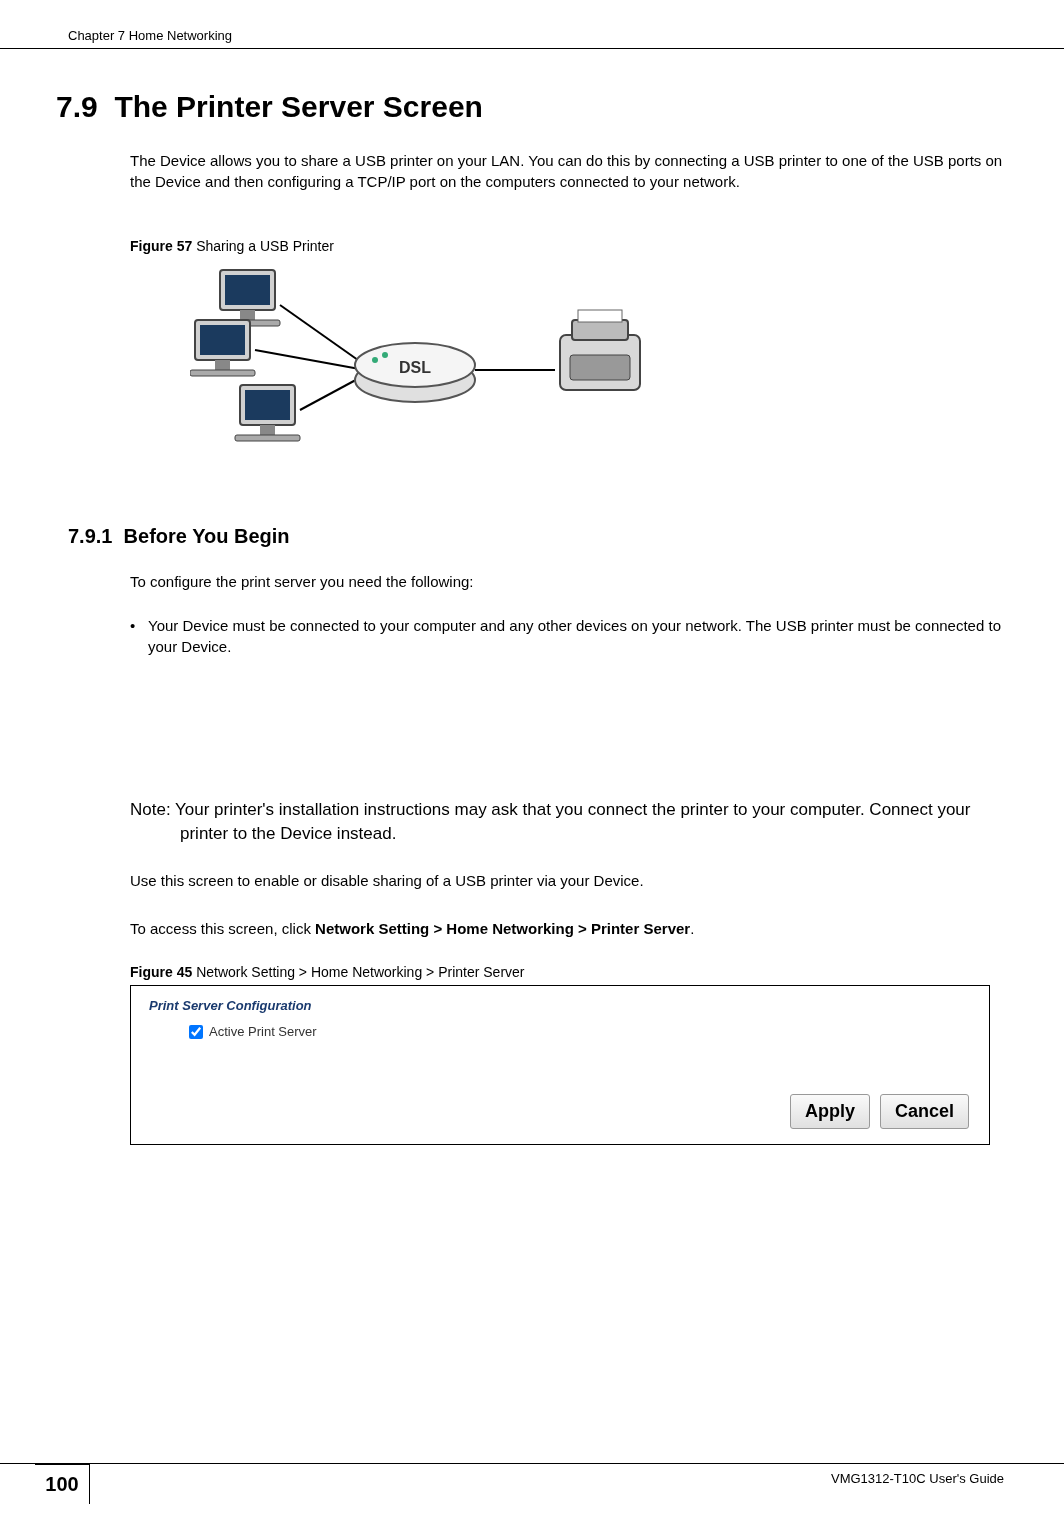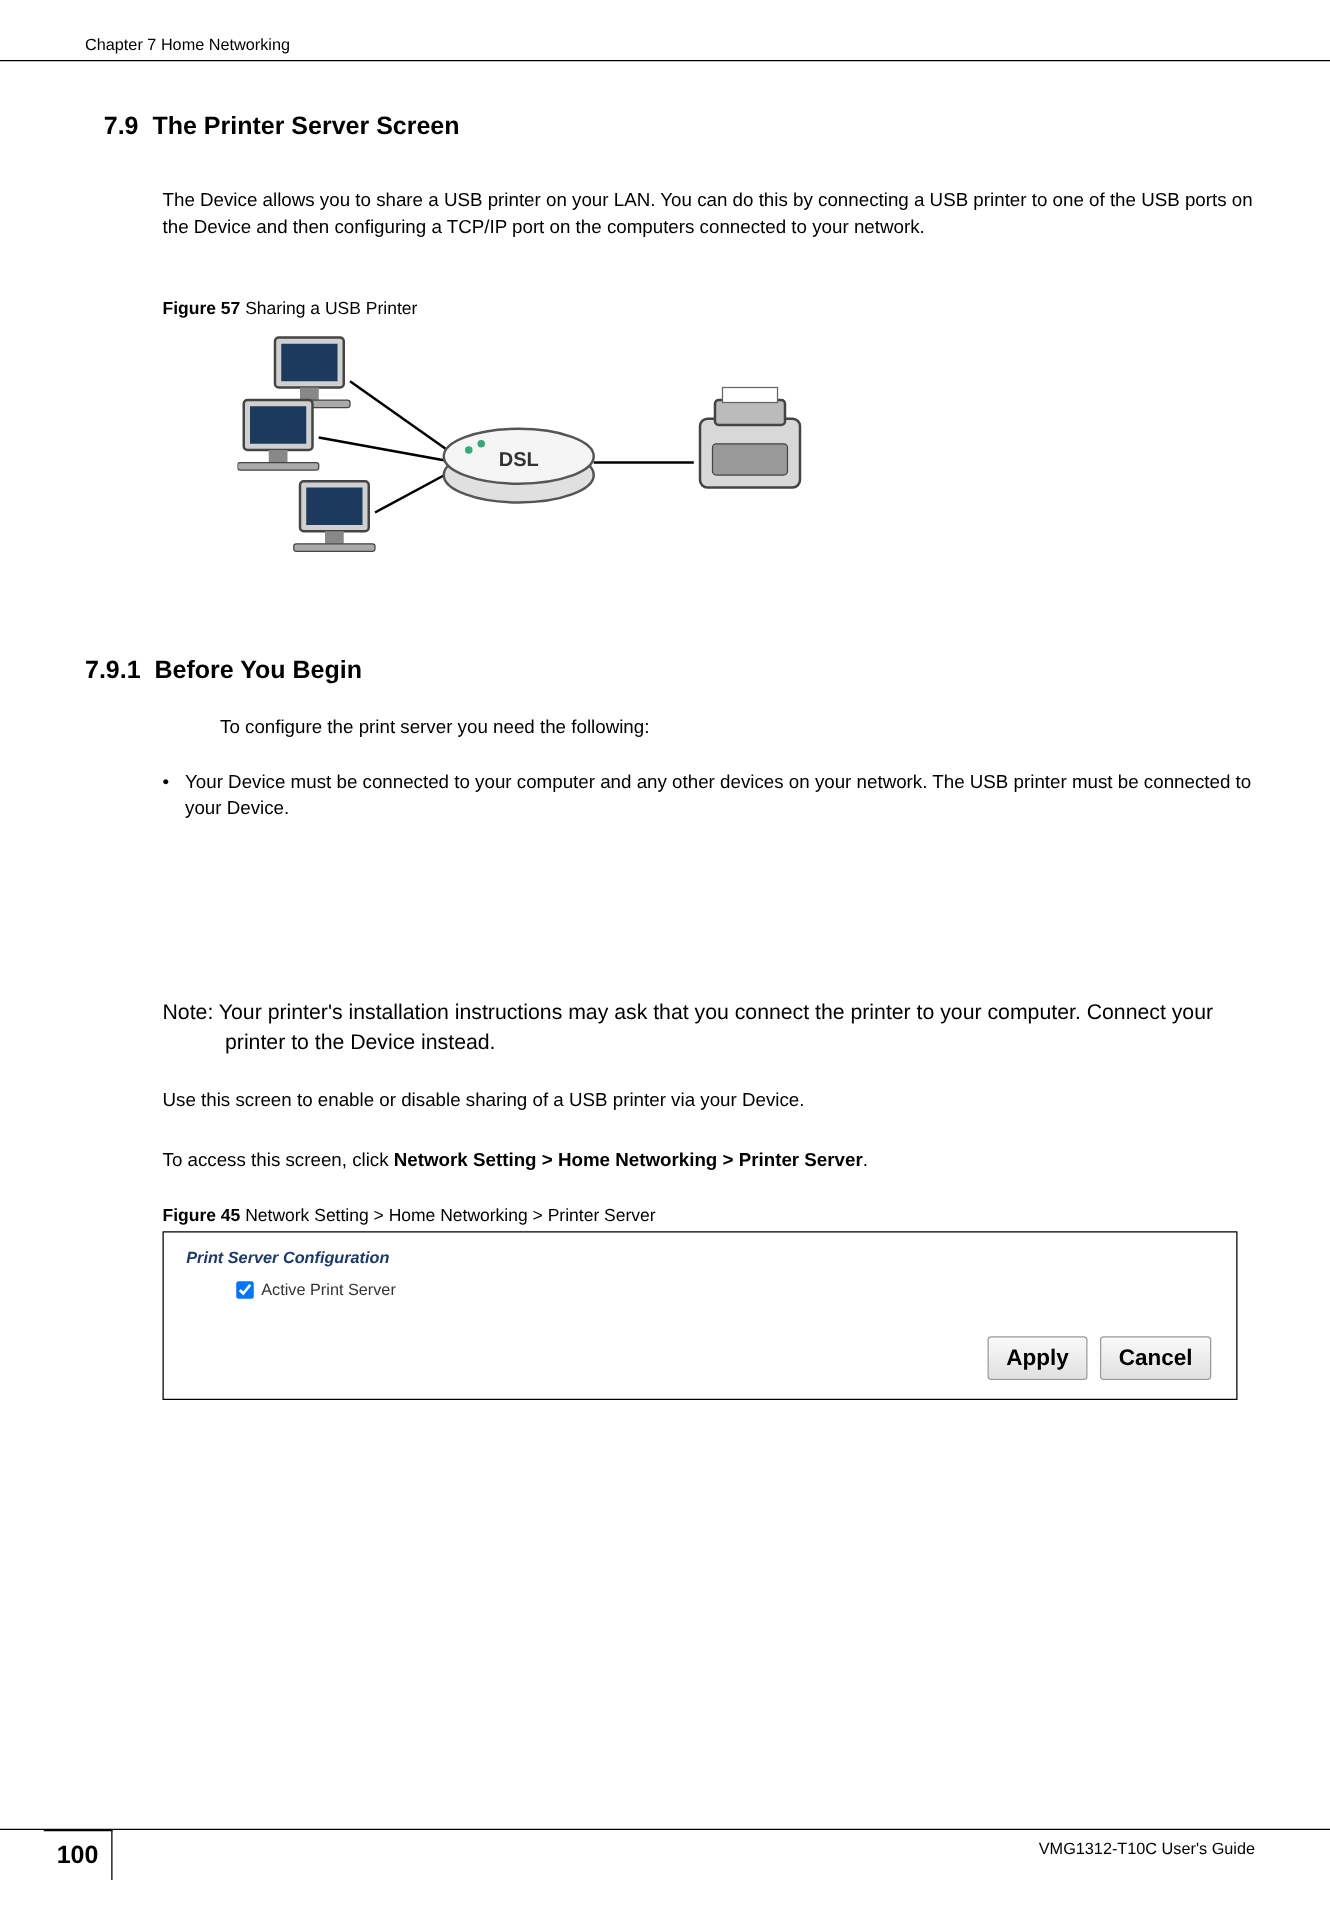--- a/index.html
+++ b/index.html
@@ -21,25 +21,25 @@
       position: absolute;
       top: 48px;
     }
     .chapter-label {
       font-size: 13px;
       position: absolute;
       top: 28px;
       left: 68px;
     }
     .section-heading {
-      font-size: 20px;
+      font-size: 30px;
       font-weight: bold;
       position: absolute;
       top: 90px;
-      left: 83px;
+      left: 56px;
     }
     .intro-para {
       font-size: 15px;
       position: absolute;
       top: 150px;
       left: 130px;
       right: 60px;
       line-height: 1.4;
     }
     .figure-label-1 {
@@ -63,21 +63,20 @@
       font-weight: bold;
       position: absolute;
       top: 525px;
       left: 68px;
     }
     .before-begin-intro {
       font-size: 15px;
       position: absolute;
       top: 573px;
       left: 130px;
-      margin-left: 46px;
     }
     .bullet-list {
       position: absolute;
       top: 615px;
       left: 130px;
       right: 60px;
       list-style: none;
     }
     .bullet-list li {
       font-size: 15px;
@@ -123,21 +122,21 @@
       left: 130px;
     }
     .figure-label-2 .fig-num {
       font-weight: bold;
     }
     .screenshot-box {
       position: absolute;
       top: 985px;
       left: 130px;
       width: 860px;
-      height: 135px;
+      height: 160px;
       border: 1px solid #000;
       background: #fff;
     }
     .print-server-config-label {
       font-size: 13px;
       font-weight: bold;
       font-style: italic;
       color: #1a3a6e;
       position: absolute;
       top: 12px;

